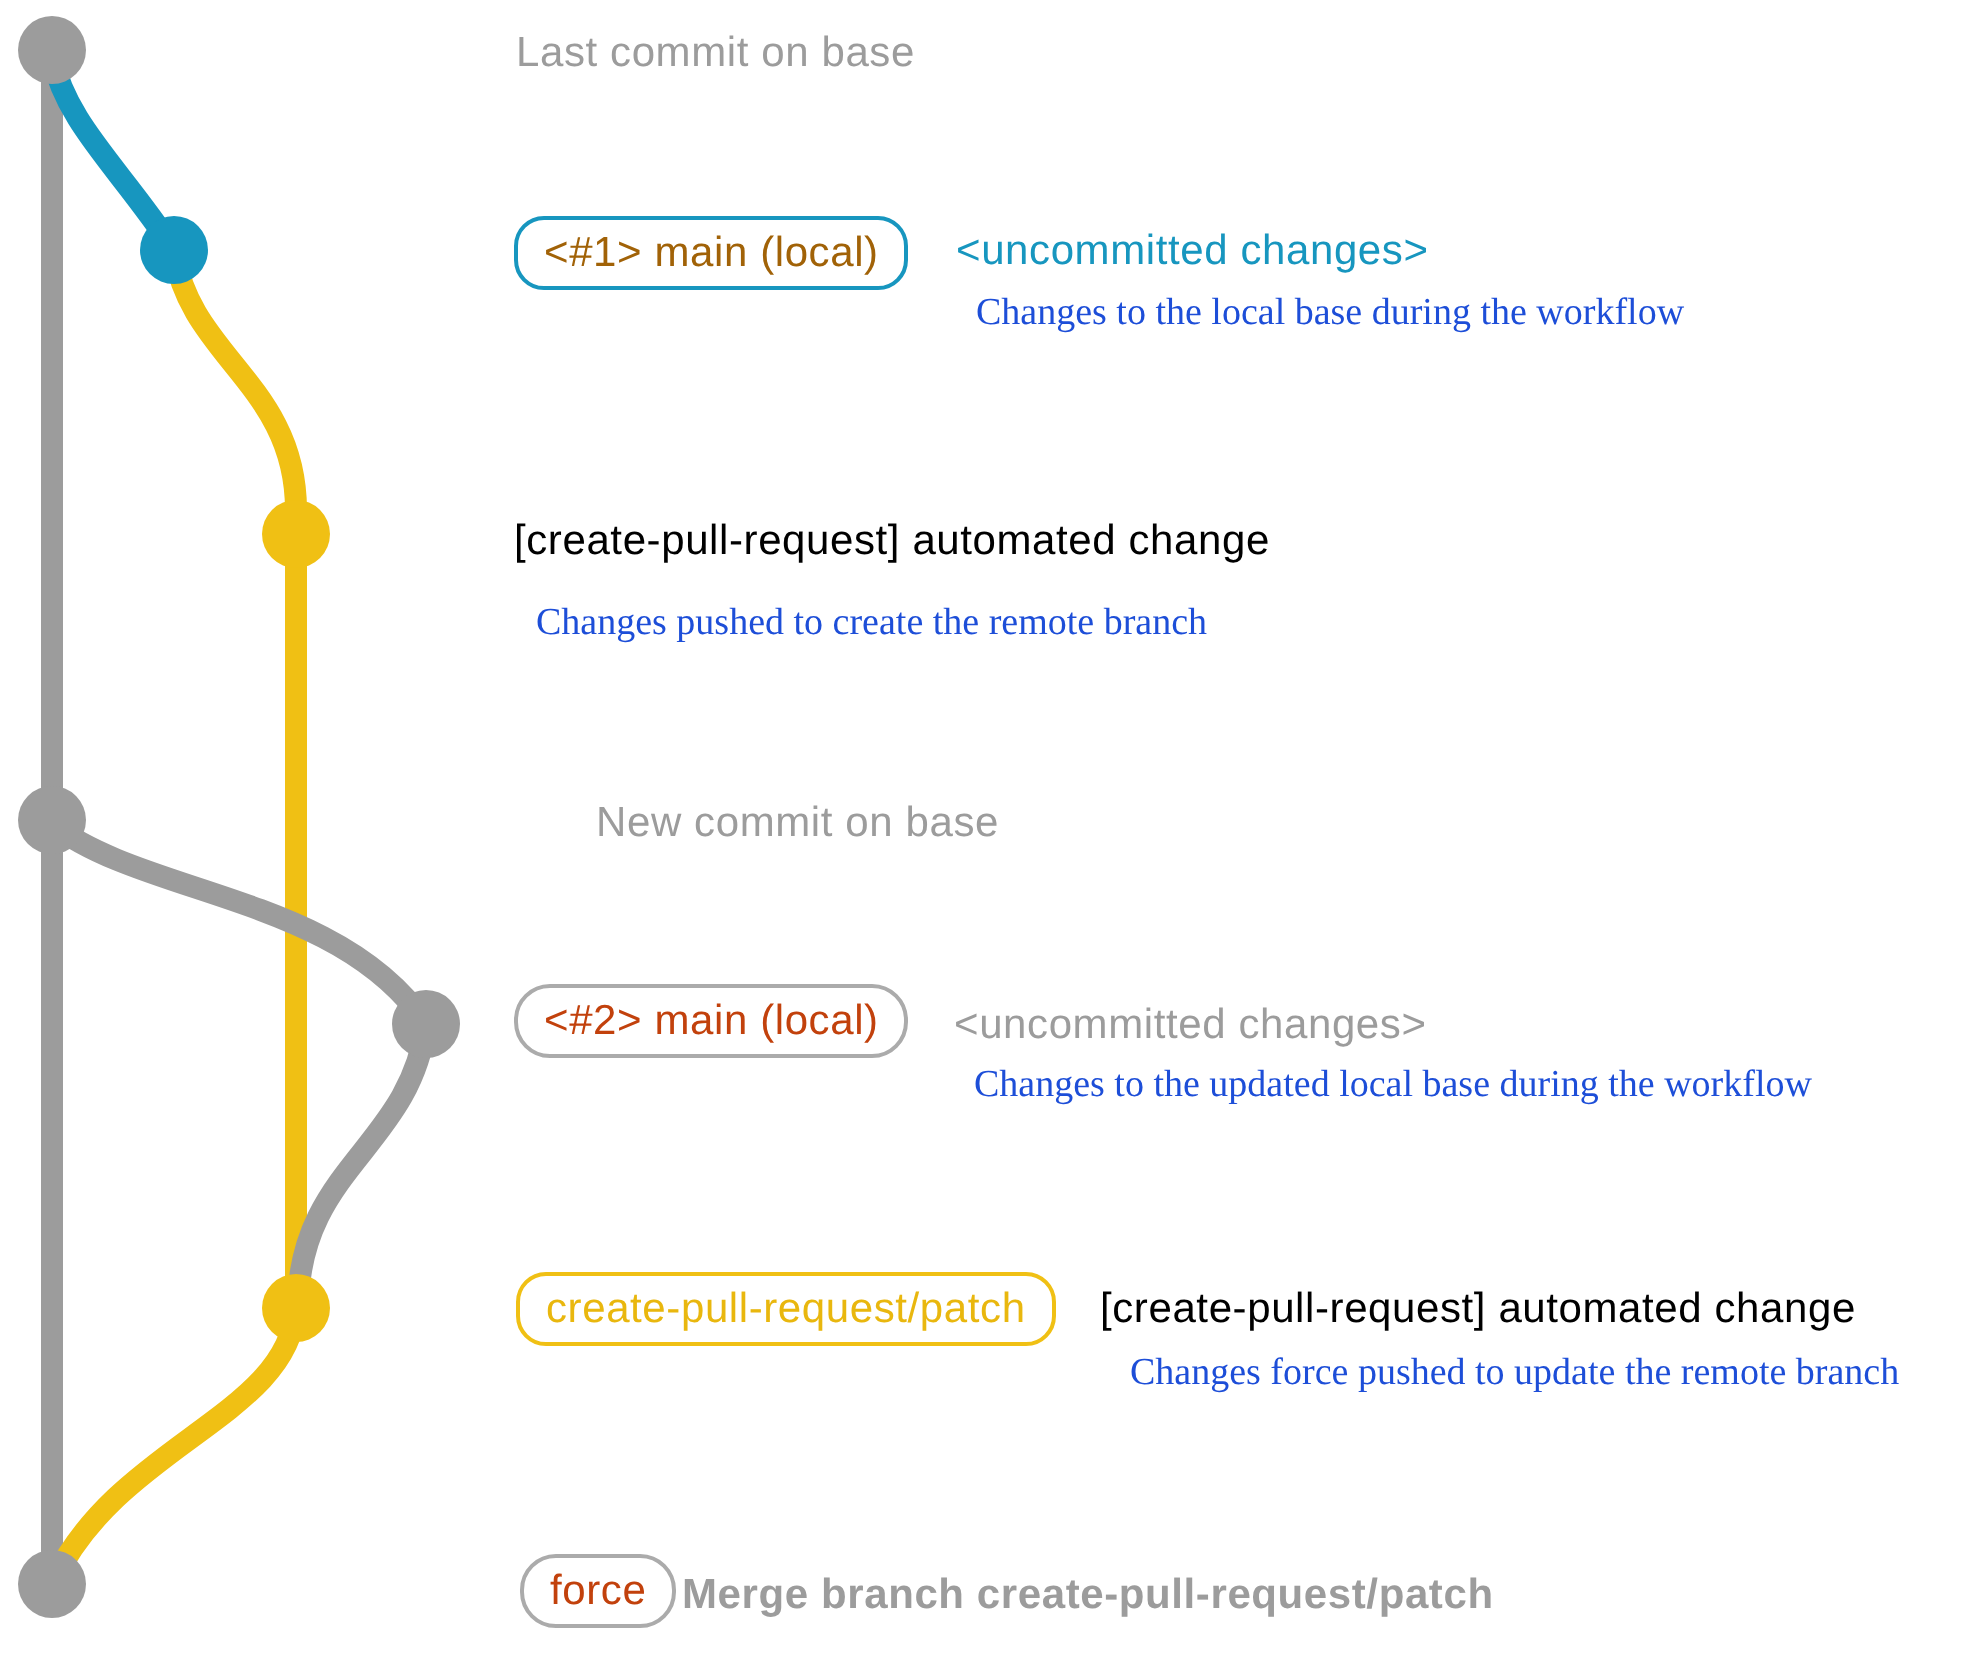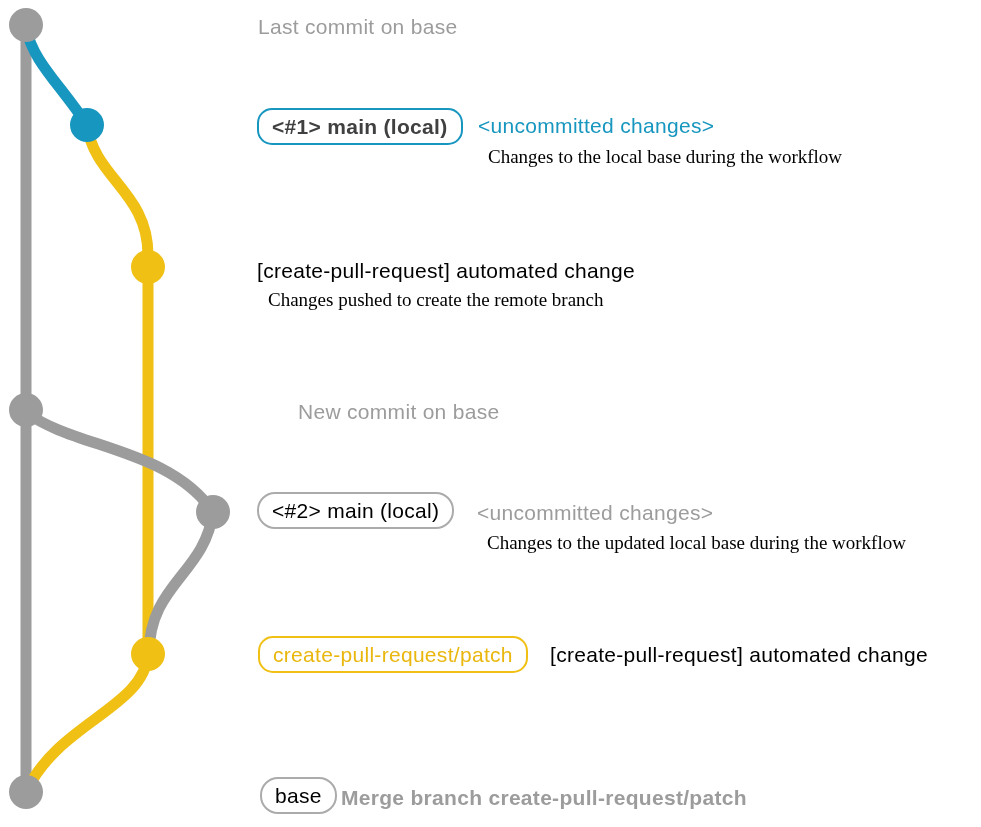--- a/index.html
+++ b/index.html
@@ -3,31 +3,31 @@
 <meta charset="utf-8">
 <style>
   html,body { margin:0; padding:0; background:#ffffff; }
   .canvas {
     position:relative; width:981px; height:827px; background:#ffffff;
     font-family:"Liberation Sans", sans-serif; overflow:hidden;
   }
   .graph-svg { position:absolute; left:0; top:0; }
   .ann { position:absolute; white-space:nowrap; }
   .sans  { font-size:21px; line-height:25px; letter-spacing:0.3px; }
-  .serif { font-family:"Liberation Serif", serif; font-size:19px; line-height:23px; color:#000000; }
+  .serif { font-family:"Liberation Serif", serif; font-size:19px; line-height:23px; color:#1d4ed8; }
   .c-gray   { color:#9c9c9c; }
   .c-blue   { color:#1796bf; }
   .c-yellow { color:#000000; }
   .badge {
     display:inline-block; border:2px solid; border-radius:15px;
     padding:4px 13px; font-size:21px; line-height:25px; letter-spacing:0.3px;
     background:#ffffff;
   }
-  .badge.b-gray { border-color:#ababab; color:#000000;border-radius:18px; }
-  .badge.b-blue { border-color:#1796bf; color:#404040;font-weight:bold; }
+  .badge.b-gray { border-color:#ababab; color:#c2410c;border-radius:18px; }
+  .badge.b-blue { border-color:#1796bf; color:#a16207; }
   .badge.b-yellow { border-color:#f0c014; color:#e9b70e; }
 </style>
 </head>
 <body>
 
 <div class="canvas">
 
   <svg class="graph-svg" width="981" height="827" viewBox="0 0 981 827">
 
     <path d="M 26 25 L 26 792" fill="none" stroke="#9c9c9c" stroke-width="11"></path>
@@ -53,33 +53,34 @@
 
   <div class="ann sans c-gray" style="left:258px; top:14px;">Last commit on base</div>
 
   <div class="ann" style="left:257px; top:108px;">
     <span class="badge b-blue">&lt;#1&gt; main (local)</span>
   </div>
   <div class="ann sans c-blue" style="left:478px; top:113px;">&lt;uncommitted changes&gt;</div>
   <div class="ann serif" style="left:488px; top:145px;">Changes to the local base during the workflow</div>
 
   <div class="ann sans c-yellow" style="left:257px; top:258px;">[create-pull-request] automated change</div>
-  <div class="ann serif" style="left:268px; top:288px;">Changes pushed to create the remote branch</div>
+  <div class="ann serif" style="left:268px; top:300px;">Changes pushed to create the remote branch</div>
 
   <div class="ann sans c-gray" style="left:258px; top:399px;margin-left:40px;">New commit on base</div>
 
   <div class="ann" style="left:257px; top:492px;">
     <span class="badge b-gray">&lt;#2&gt; main (local)</span>
   </div>
   <div class="ann sans c-gray" style="left:477px; top:500px;">&lt;uncommitted changes&gt;</div>
   <div class="ann" style="left:258px; top:636px;">
     <span class="badge b-yellow">create-pull-request/patch</span>
   </div>
 
   <div class="ann serif" style="left:487px; top:531px;">Changes to the updated local base during the workflow</div>
   <div class="ann sans c-yellow" style="left:550px; top:642px;">[create-pull-request] automated change</div>
+  <div class="ann serif" style="left:565px; top:675px;">Changes force pushed to update the remote branch</div>
 
   <div class="ann" style="left:260px; top:777px;">
-    <span class="badge b-gray">base</span>
+    <span class="badge b-gray">force</span>
   </div>
   <div class="ann sans c-gray" style="left:341px; top:785px;font-weight:bold;">Merge branch create-pull-request/patch</div>
 
 </div>
 
 </body></html>

